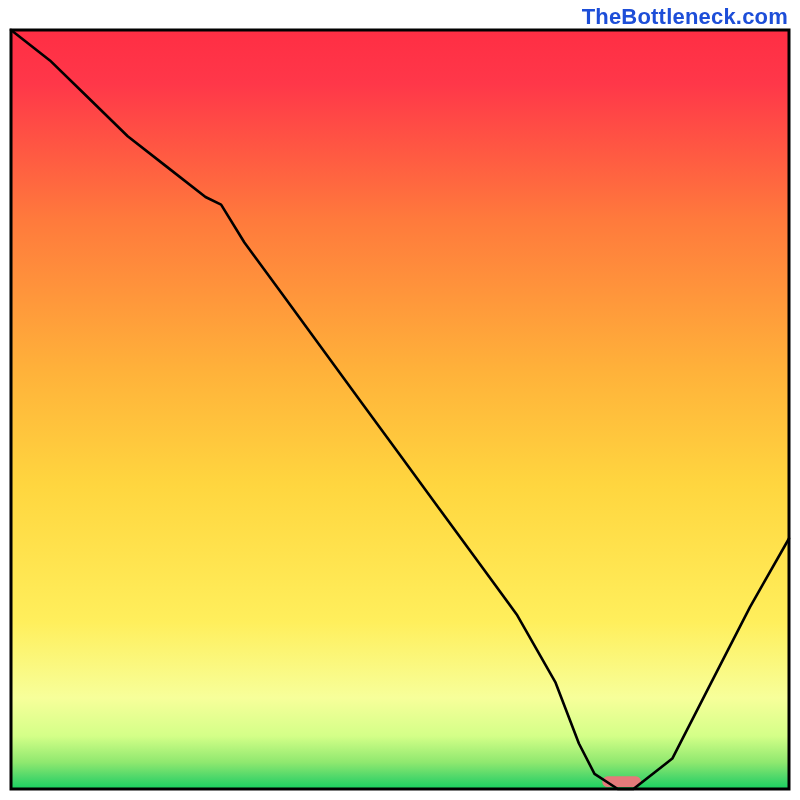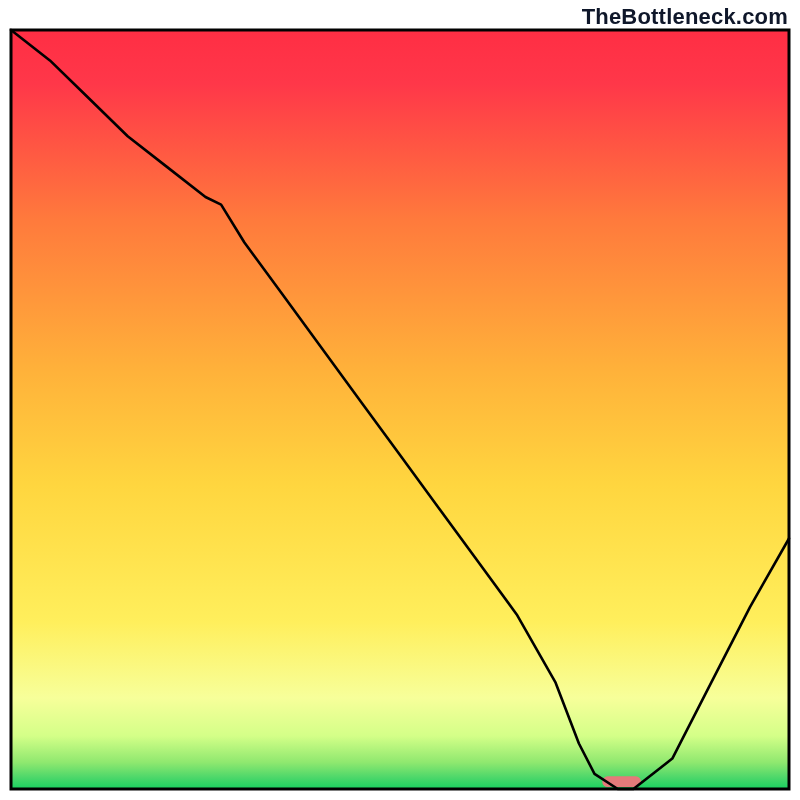--- a/index.html
+++ b/index.html
@@ -10,21 +10,21 @@
     background: #ffffff;
     overflow: hidden;
     font-family: Arial, Helvetica, sans-serif;
   }
   .watermark {
     position: absolute;
     top: 4px;
     right: 12px;
     font-size: 22px;
     font-weight: 600;
-    color: #0f172a;
+    color: #1d4ed8;
     letter-spacing: 0.2px;
   }
   .chart-wrap {
     position: absolute;
     left: 0;
     top: 0;
     width: 800px;
     height: 800px;
   }
   svg { display: block; }

